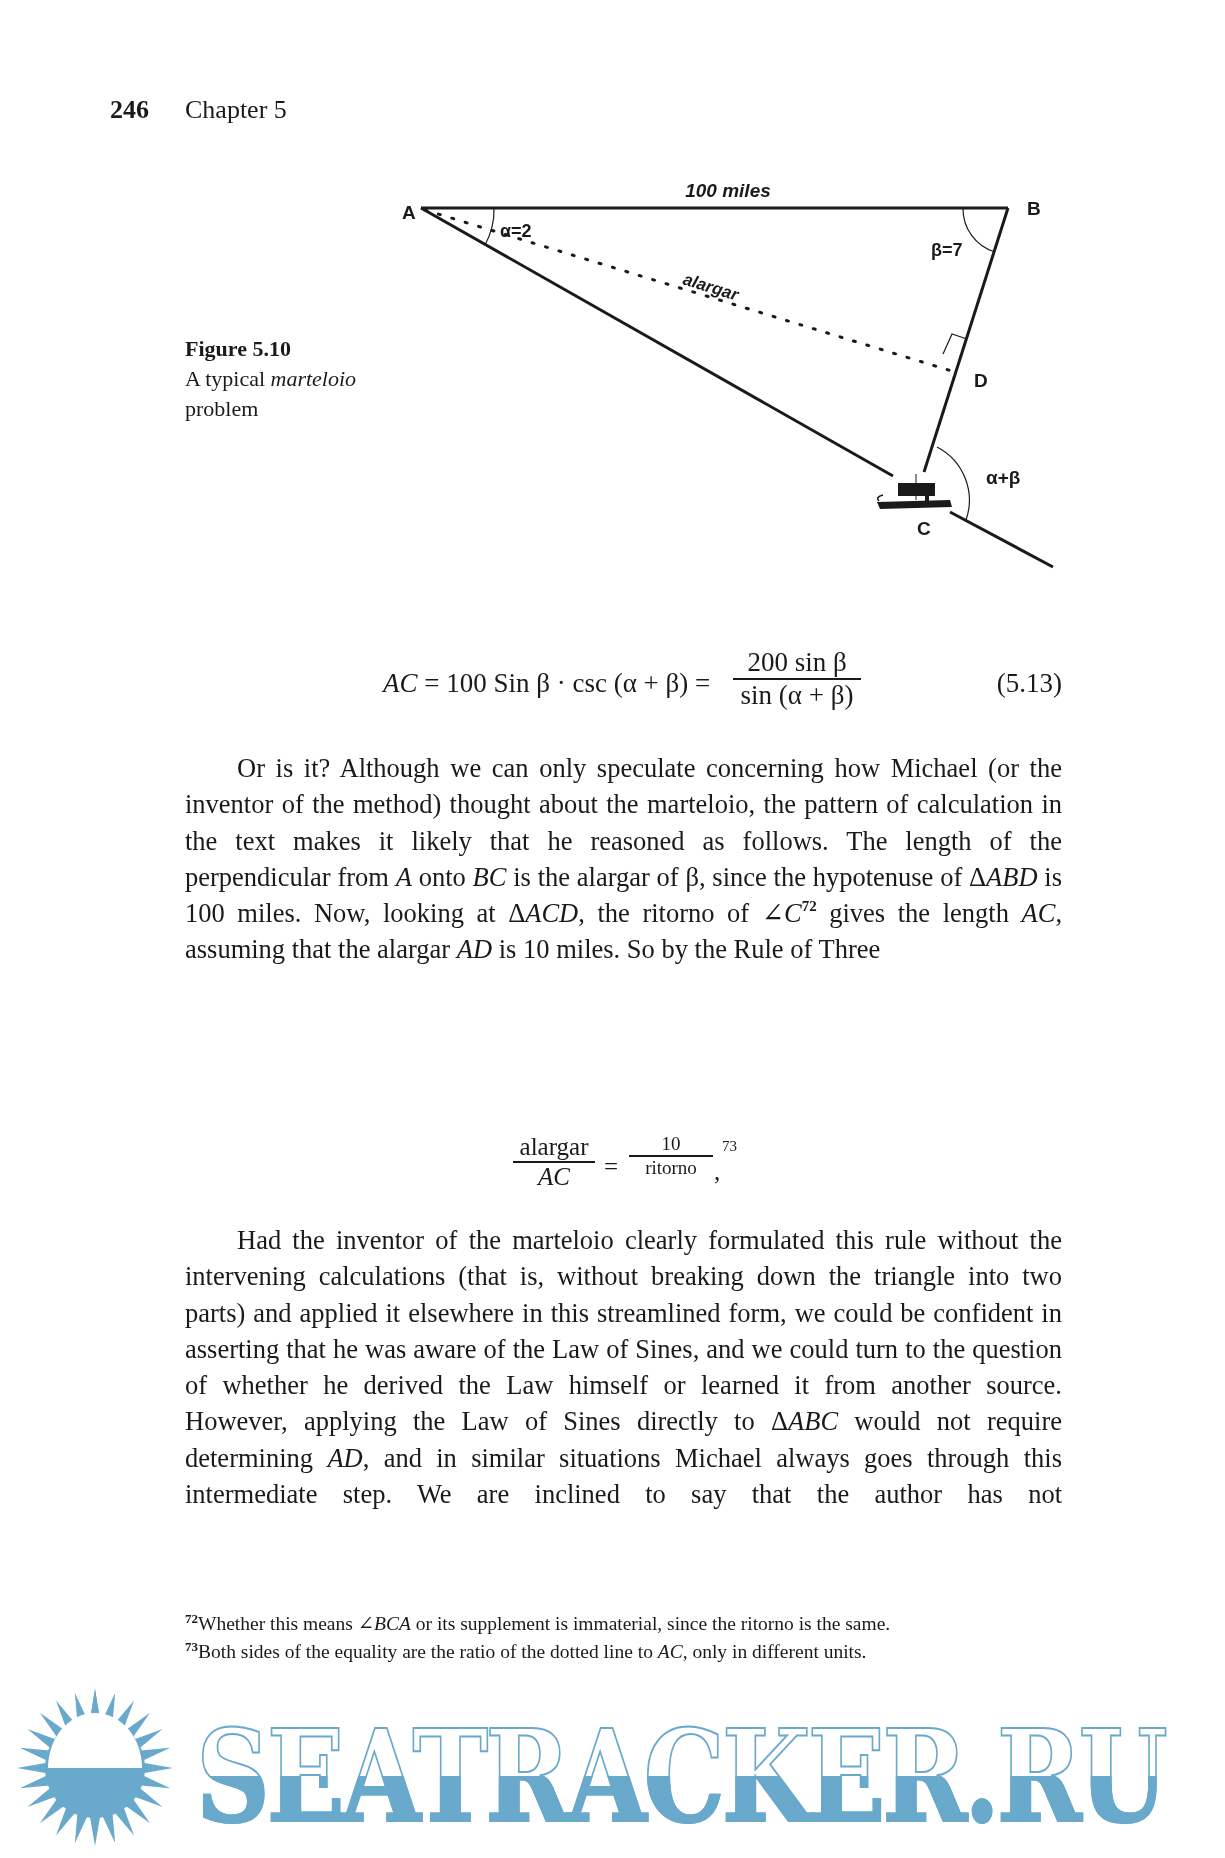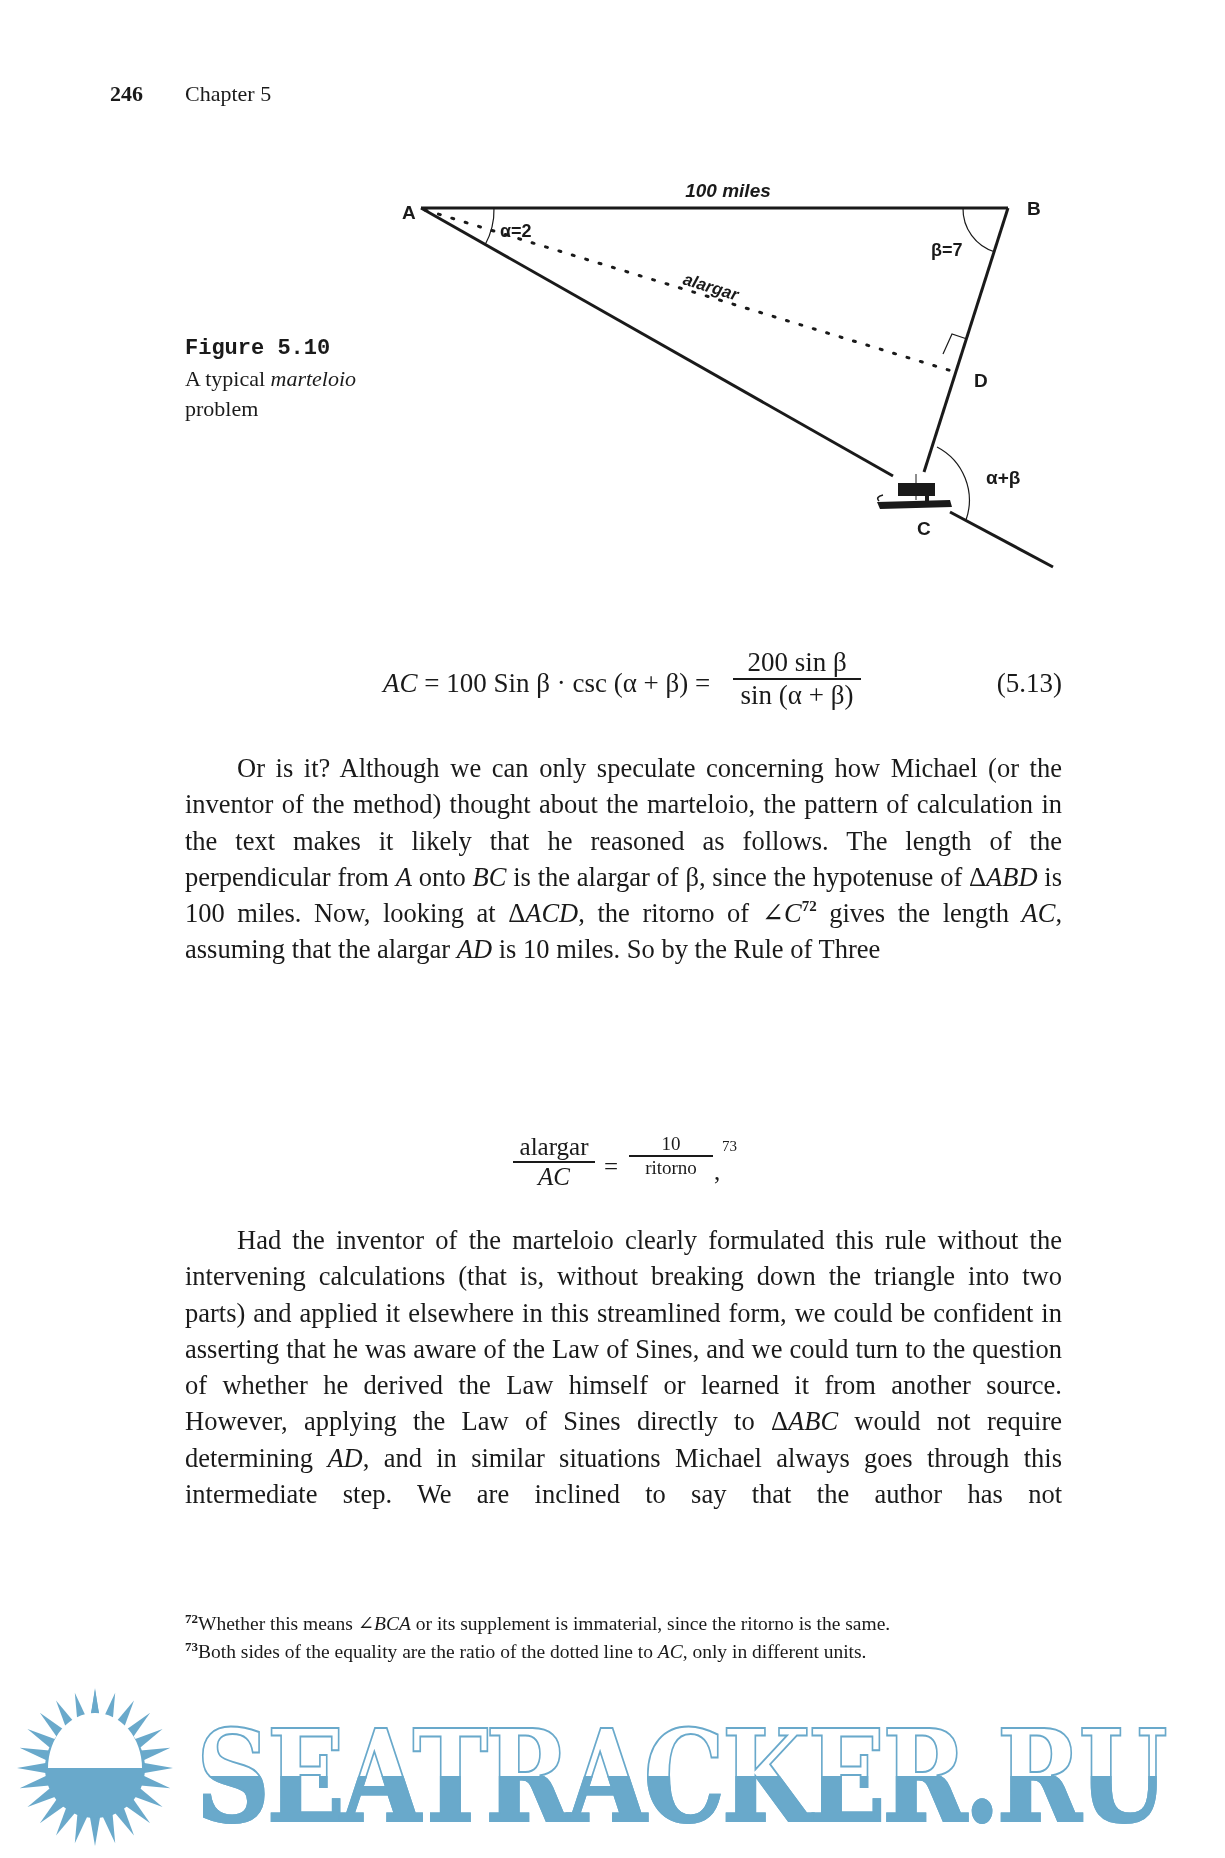--- a/index.html
+++ b/index.html
@@ -1,23 +1,23 @@
 <!DOCTYPE html>
 <html><head>
 <meta charset="utf-8">
 <style>
   html, body { margin: 0; padding: 0; background: #ffffff; }
   body { width: 1225px; height: 1858px; position: relative; overflow: hidden;
          font-family: "Liberation Serif", "DejaVu Serif", serif; color: #1a1a1a; }
   .abs { position: absolute; white-space: nowrap; }
-  .hdr { font-size: 22px; top: 81px; }
+  .hdr { font-size: 26px; top: 95px; }
   .hdr-num { left: 110px; font-weight: bold; }
   .hdr-title { left: 185px; text-align: right; }
   .caption { left: 185px; font-size: 22px; line-height: 30px; top: 334px; }
-  .caption .fig { font-weight: bold; font-family: Liberation Mono, monospace; }
+  .caption .fig { font-weight: bold; }
   .caption i { font-style: italic; }
   svg.diagram { position: absolute; left: 0; top: 0; }
   .dlabel { font-family: "Liberation Sans", "DejaVu Sans", sans-serif; font-weight: bold; fill: #1a1a1a; }
   .eq { font-size: 27px; }
   .eq i { font-style: italic; }
   .frac { position: absolute; text-align: center; }
   .frac .bar { height: 2px; background: #1a1a1a; }
   .body-text { position: absolute; left: 185px; width: 877px; font-size: 26.5px; line-height: 36.3px;
                text-align: justify; }
   .body-text p { margin: 0; }

